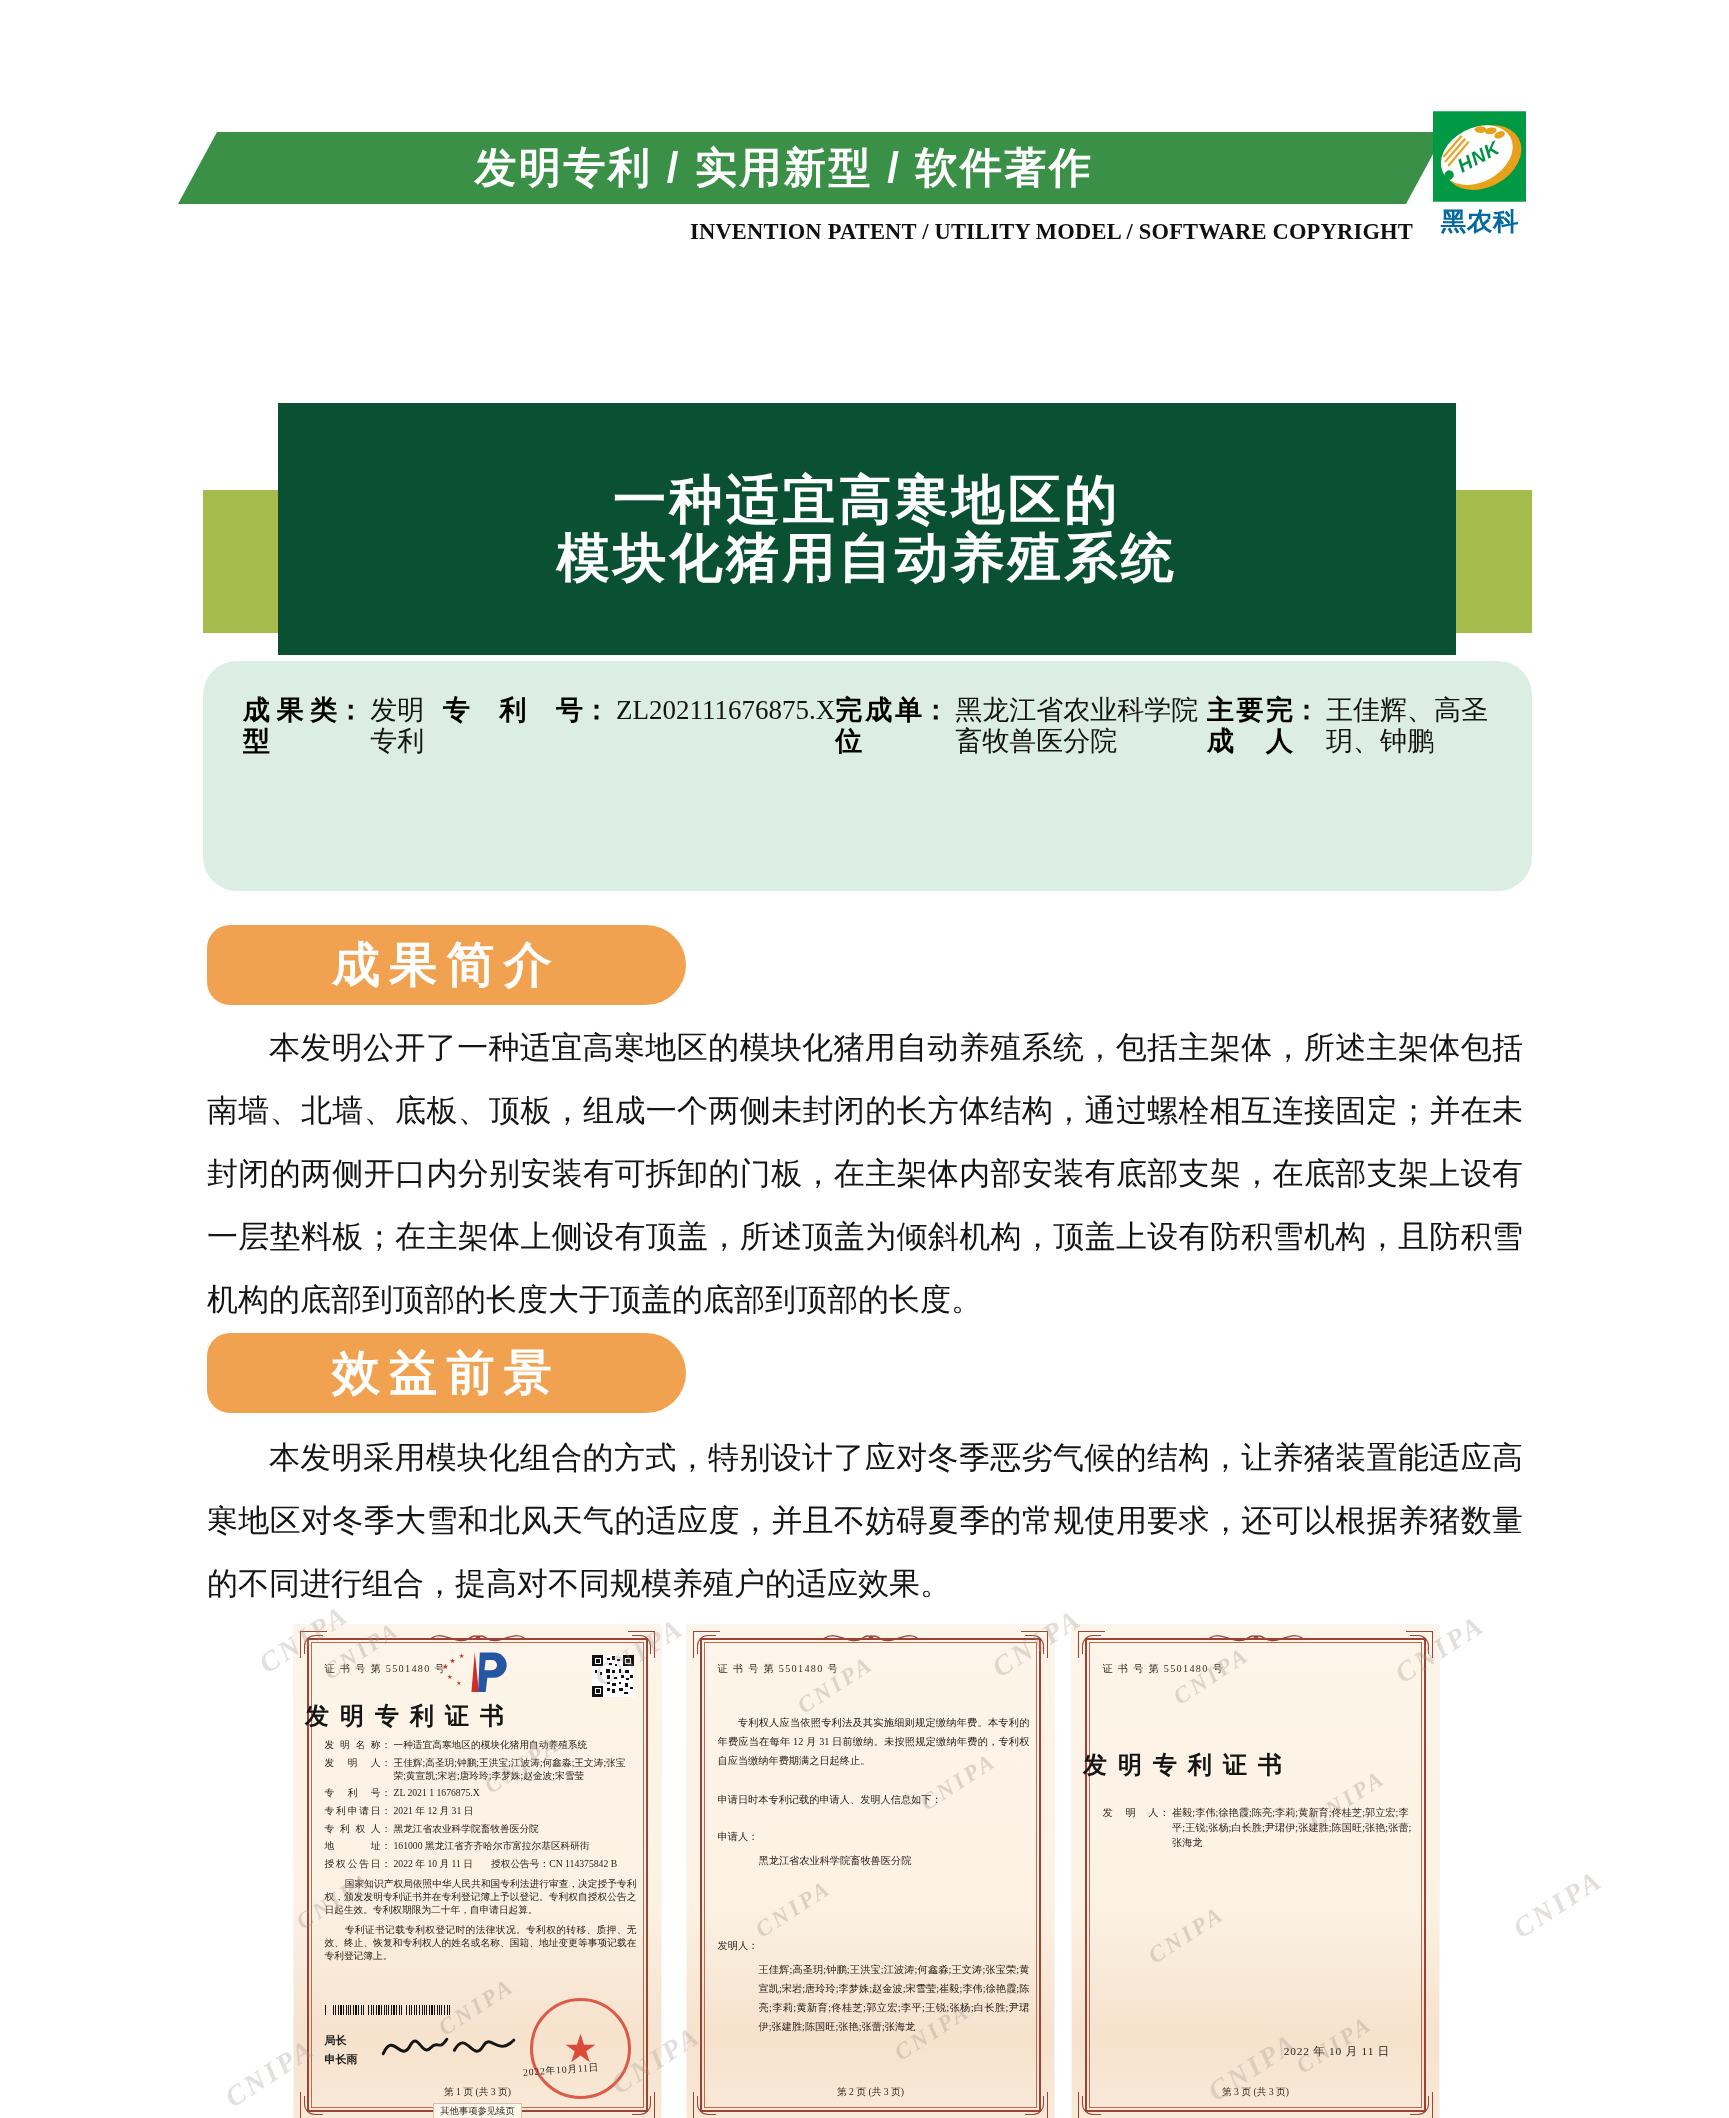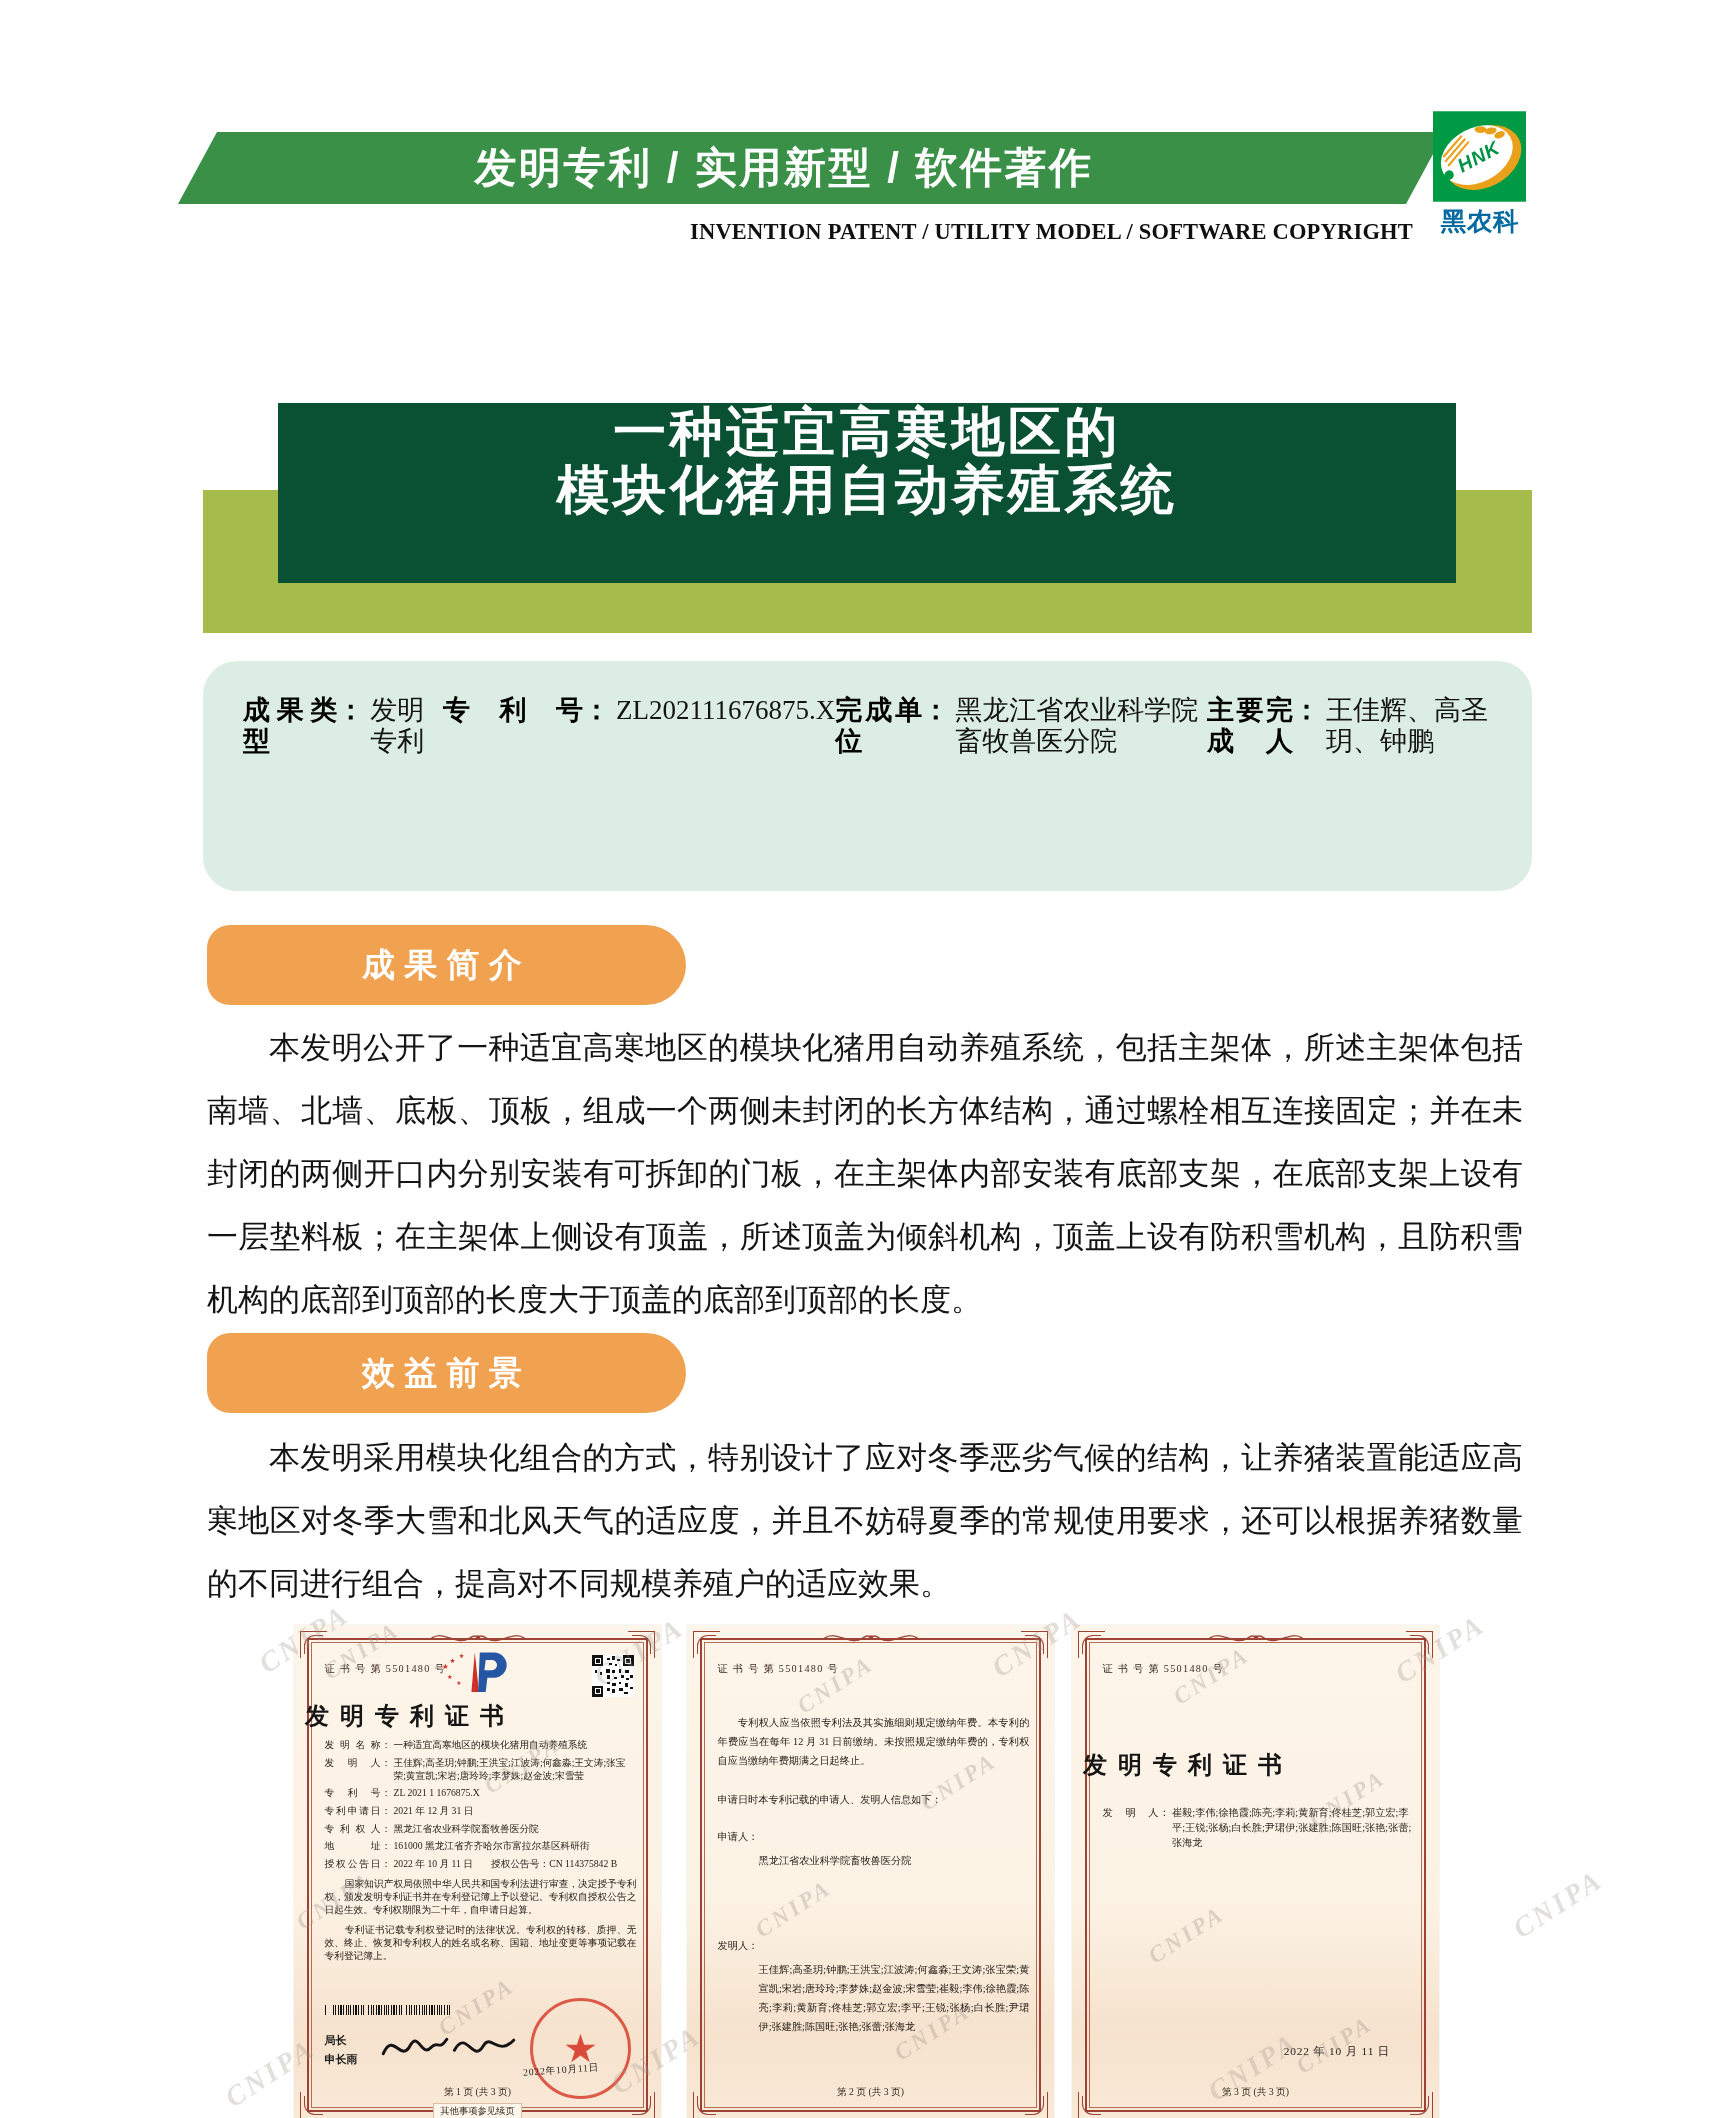--- a/index.html
+++ b/index.html
@@ -12,38 +12,38 @@
           display:flex;align-items:center;justify-content:center;padding-right:55px;box-sizing:border-box;}
   .banner-title{color:#fff;font-size:42px;font-weight:900;letter-spacing:2.5px;white-space:nowrap;}
   .banner-sub{position:absolute;right:317px;top:219px;font-family:"Liberation Serif",serif;
               font-weight:700;font-size:22.5px;color:#101010;letter-spacing:0.2px;white-space:nowrap;}
   .logo-box{position:absolute;left:1433px;top:111px;width:93px;height:91px;}
   .logo-caption{position:absolute;left:1426px;top:205px;width:108px;text-align:center;
                 font-size:25.4px;font-weight:900;color:#0369a1;letter-spacing:0.8px;}
 
   
   .band{position:absolute;left:203px;top:490px;width:1329px;height:143px;background:#a5bc4d;}
-  .title-box{position:absolute;left:278px;top:403px;width:1178px;height:180px;background:#0a5134;
-             display:flex;flex-direction:column;align-items:center;gap:0;}
+  .title-box{position:absolute;left:278px;top:403px;width:1178px;height:252px;background:#0a5134;
+             display:flex;flex-direction:column;justify-content:center;align-items:center;gap:0;}
   .title-line{color:#fff;font-size:53px;font-weight:900;letter-spacing:3.4px;line-height:1.1;white-space:nowrap;}
 
   
   .mint{position:absolute;left:203px;top:661px;width:1329px;height:230px;background:#dceee3;
         border-radius:34px;box-sizing:border-box;padding:34px 40px;display:flex;flex-direction:row;
         justify-content:space-between;}
   .info-row{display:flex;align-items:baseline;font-size:27px;line-height:30.5px;}
   .jlabel{display:inline-block;text-align:justify;text-align-last:justify;font-weight:700;color:#000;}
   .info-row .jlabel{width:140px;}
   .info-colon{font-weight:700;color:#000;}
   .info-value{font-family:"Liberation Serif",serif;color:#141414;margin-left:6px;}
 
   
   .badge{position:absolute;left:207px;width:479px;height:80px;background:#f0a250;
          border-radius:23px 40px 40px 23px;display:flex;align-items:center;justify-content:center;
-         color:#fff;font-size:33px;font-weight:900;letter-spacing:9.3px;}
+         color:#fff;font-size:48px;font-weight:900;letter-spacing:9.3px;}
   .badge1{top:925px;} .badge2{top:1333px;}
   .para{position:absolute;left:207px;width:1316px;font-family:"Liberation Serif",serif;
         font-size:31px;line-height:63px;text-align:justify;color:#141414;text-indent:62px;}
   .para1{top:1016px;} .para2{top:1426px;}
 
   
   .strip{position:absolute;left:0;top:1625px;width:1730px;height:513px;}
   .cert{position:absolute;top:0;width:367px;height:500px;
         background:linear-gradient(180deg,#fdf5e9 0%,#fcf2e4 55%,#f6e2cd 82%,#f9ead8 100%);
         box-shadow:0 0 1.3px rgba(0,0,0,.18);font-family:"Liberation Serif",serif;color:#2e2722;}

